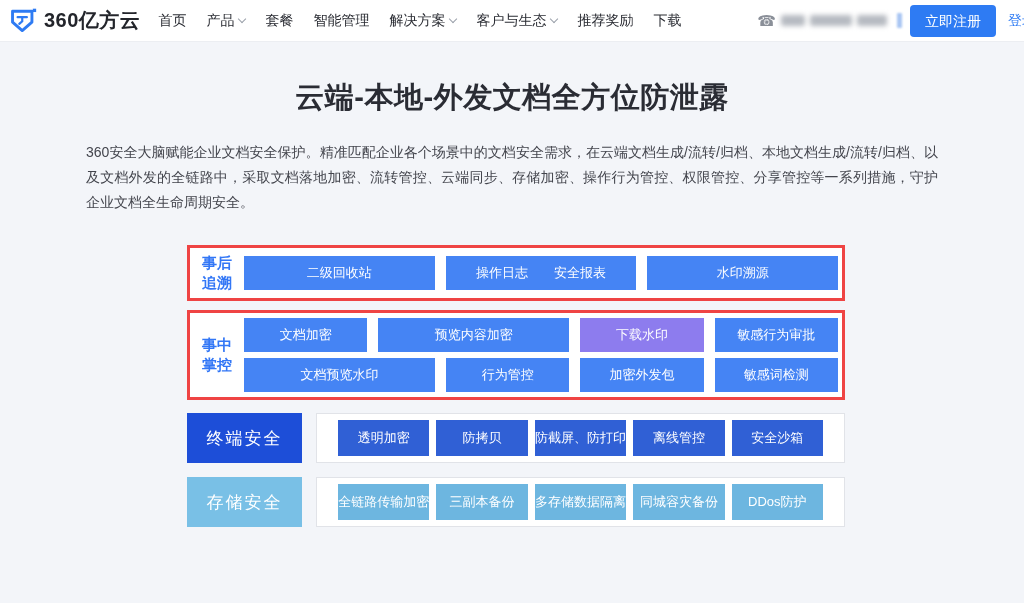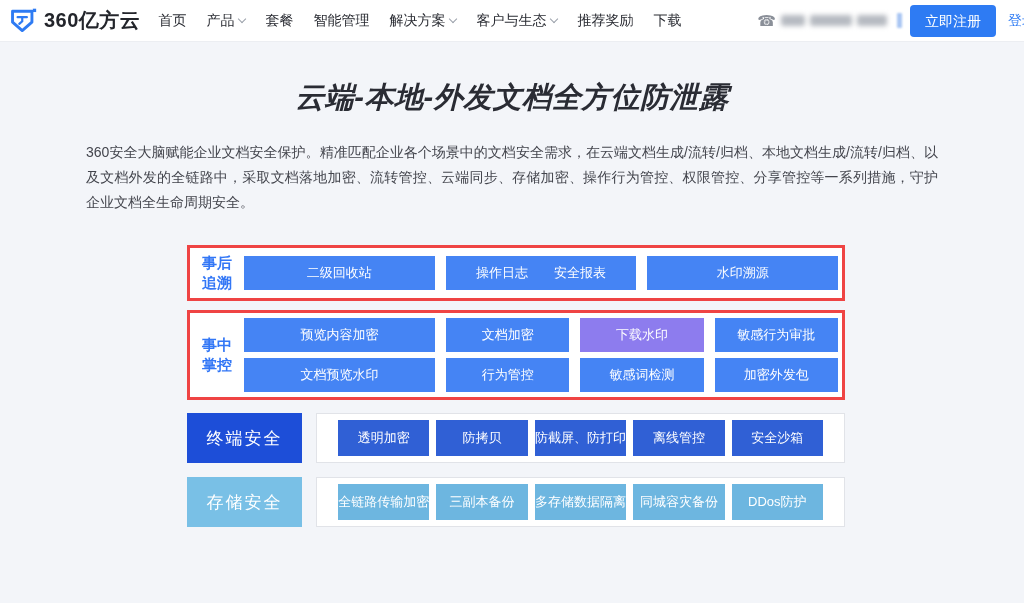--- a/index.html
+++ b/index.html
@@ -22,21 +22,21 @@
   .phone-glyph { color:#8a8f98; font-size:15px; }
   .masked { display:flex; gap:5px; filter:blur(2.5px); }
   .masked span { height:11px; border-radius:2px; background:#b6bac1; display:block; }
   .m1{width:24px;} .m2{width:42px;} .m3{width:30px;}
   .vdiv { width:5px; height:15px; background:#a9c6f3; border-radius:1px; margin-right:8px; filter:blur(0.8px); }
   .register-btn { background:#2e7bf3; color:#fff; font-size:14px; line-height:1; padding:9px 15px;
                   border:none; border-radius:4px; cursor:pointer; white-space:nowrap; }
   .login { color:#2e7bf3; font-size:14px; white-space:nowrap; margin-left:12px; margin-right:-12px; cursor:pointer; }
 
   
-  .page-title { text-align:center; margin-top:36px; font-size:29px; font-weight:700; color:#2a2c34; letter-spacing:0.5px;font-style:italic; }
+  .page-title { text-align:center; margin-top:36px; font-size:29px; font-weight:700; color:#2a2c34; letter-spacing:0.5px; }
   .page-desc { width:852px; margin:22px auto 0; font-size:14px; line-height:25px; color:#43454d; text-align:justify; }
 
   
   .diagram { width:658px; margin:30px 0 0 187px; }
   .app-row { display:flex; }
   .side-col { width:115px; flex:none; margin-right:14px; }
   .side-label { color:#fff; display:flex; align-items:center; justify-content:center; text-align:center;
                 font-size:17px; font-weight:500; letter-spacing:2px; }
   .side-app { height:227px; background:#3d7ef7; flex-direction:column; line-height:28px; }
   .groups { flex:1; display:flex; flex-direction:column; gap:9px; }
@@ -142,30 +142,30 @@
           </div>
         </div>
 
         <div class="group">
           <div class="group-label">
             <div>事中</div>
             <div>掌控</div>
           </div>
           <div class="group-rows">
             <div class="brow">
+              <div class="box">文档加密</div>
               <div class="box wide">预览内容加密</div>
-              <div class="box">文档加密</div>
               <div class="box purple">下载水印</div>
               <div class="box">敏感行为审批</div>
             </div>
             <div class="brow">
               <div class="box wide">文档预览水印</div>
               <div class="box">行为管控</div>
+              <div class="box">加密外发包</div>
               <div class="box">敏感词检测</div>
-              <div class="box">加密外发包</div>
             </div>
           </div>
         </div>
 
 
       </div>
     </div>
 
     <div class="band-row">
       <div class="side-col">

